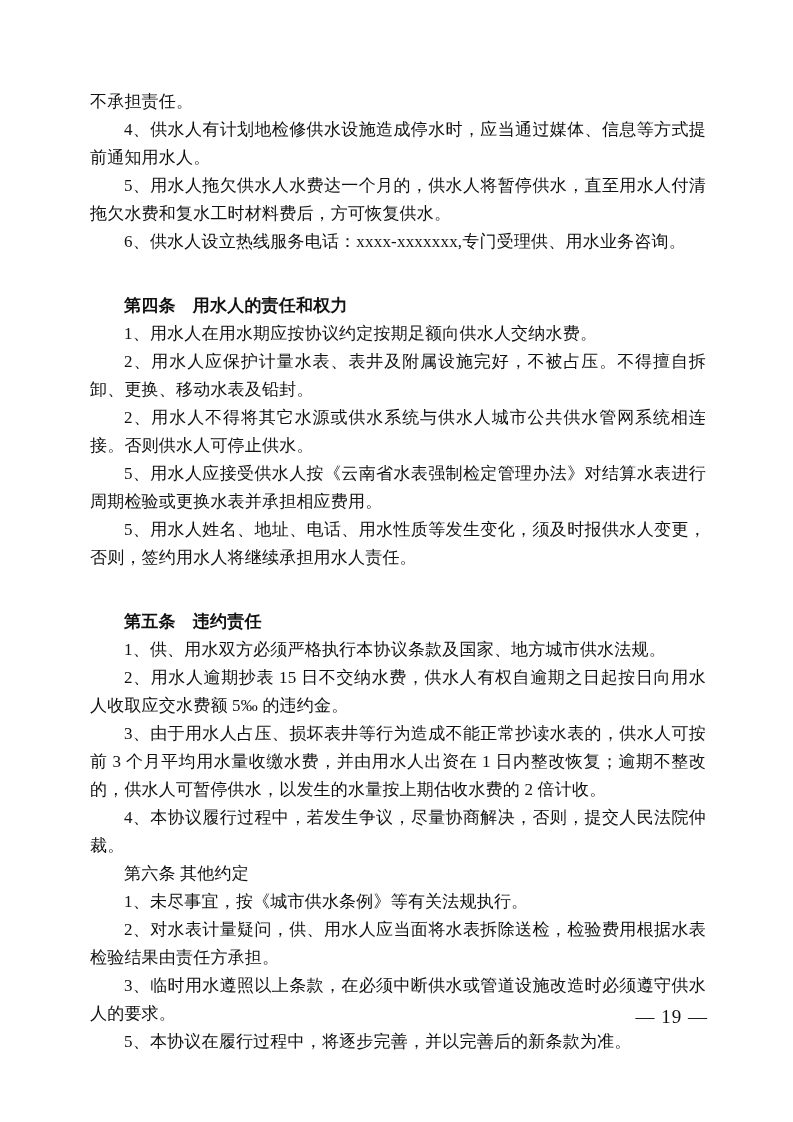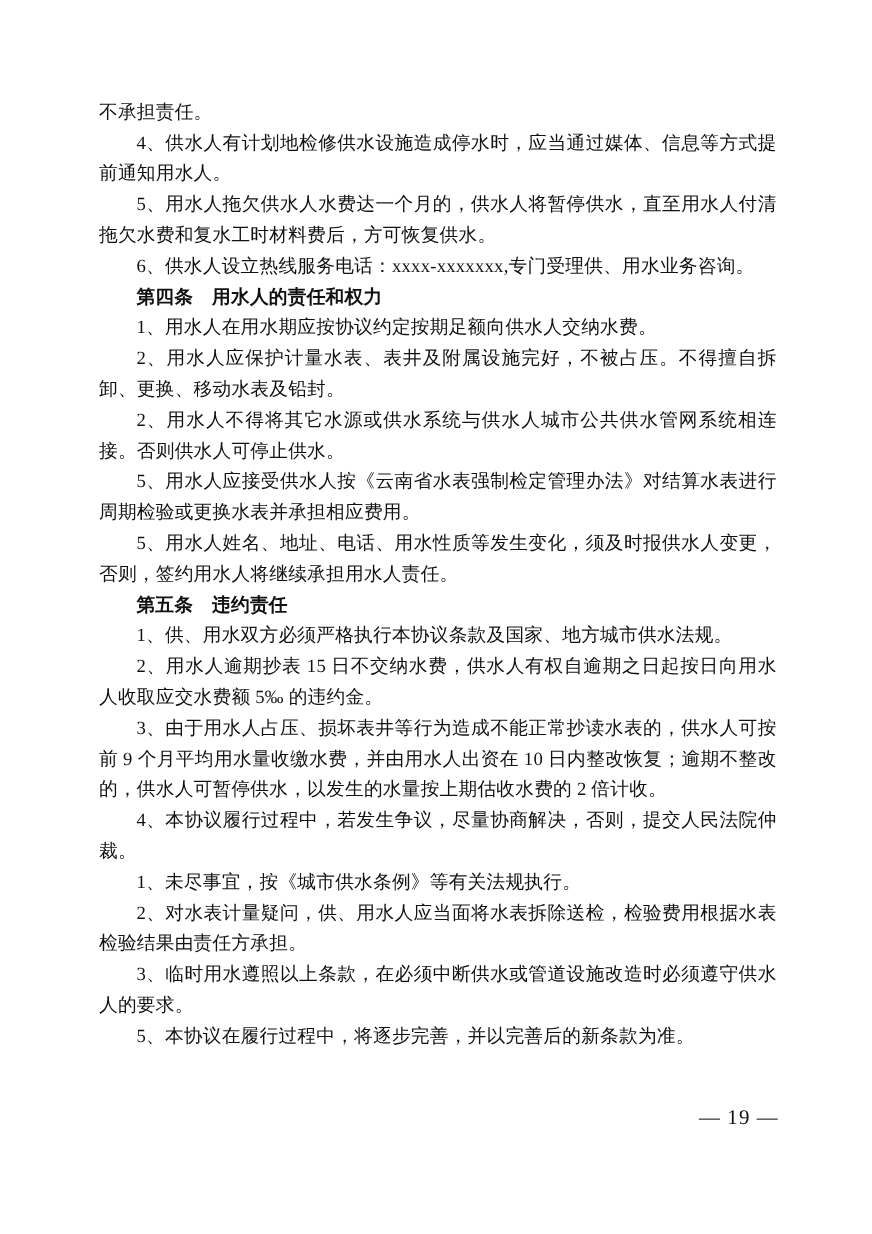--- a/index.html
+++ b/index.html
@@ -34,20 +34,21 @@
     text-indent: 2em;
   }
   .content p.cont {
     text-indent: 0;
   }
   .content p.heading {
     text-indent: 2em;
     font-weight: bold;
     font-family: "Liberation Sans", "DejaVu Sans", sans-serif;
     font-size: 17px;
+    margin-top: 36px;
   }
   .page-footer {
     position: absolute;
     top: 1003px;
     right: 85px;
     font-size: 19px;
     line-height: 28px;
     color: #111111;
     font-family: "Liberation Serif", "DejaVu Serif", serif;
     letter-spacing: 1px;
@@ -64,21 +65,22 @@
     <p class="para">6、供水人设立热线服务电话：xxxx-xxxxxxx,专门受理供、用水业务咨询。</p>
     <p class="heading">第四条　用水人的责任和权力</p>
     <p class="para">1、用水人在用水期应按协议约定按期足额向供水人交纳水费。</p>
     <p class="para">2、用水人应保护计量水表、表井及附属设施完好，不被占压。不得擅自拆卸、更换、移动水表及铅封。</p>
     <p class="para">2、用水人不得将其它水源或供水系统与供水人城市公共供水管网系统相连接。否则供水人可停止供水。</p>
     <p class="para">5、用水人应接受供水人按《云南省水表强制检定管理办法》对结算水表进行周期检验或更换水表并承担相应费用。</p>
     <p class="para">5、用水人姓名、地址、电话、用水性质等发生变化，须及时报供水人变更，否则，签约用水人将继续承担用水人责任。</p>
     <p class="heading">第五条　违约责任</p>
     <p class="para">1、供、用水双方必须严格执行本协议条款及国家、地方城市供水法规。</p>
     <p class="para">2、用水人逾期抄表 15 日不交纳水费，供水人有权自逾期之日起按日向用水人收取应交水费额 5‰ 的违约金。</p>
-    <p class="para">3、由于用水人占压、损坏表井等行为造成不能正常抄读水表的，供水人可按前 9 个月平均用水量收缴水费，并由用水人出资在 10 日内整改恢复；逾期不整改的，供水人可暂停供水，以发生的水量按上期估收水费的 2 倍计收。</p>
+    <p class="para">3、由于用水人占压、损坏表井等行为造成不能正常抄读水表的，供水人可按前 3 个月平均用水量收缴水费，并由用水人出资在 1 日内整改恢复；逾期不整改的，供水人可暂停供水，以发生的水量按上期估收水费的 2 倍计收。</p>
     <p class="para">4、本协议履行过程中，若发生争议，尽量协商解决，否则，提交人民法院仲裁。</p>
+    <p class="para">第六条 其他约定</p>
     <p class="para">1、未尽事宜，按《城市供水条例》等有关法规执行。</p>
     <p class="para">2、对水表计量疑问，供、用水人应当面将水表拆除送检，检验费用根据水表检验结果由责任方承担。</p>
     <p class="para">3、临时用水遵照以上条款，在必须中断供水或管道设施改造时必须遵守供水人的要求。</p>
     <p class="para">5、本协议在履行过程中，将逐步完善，并以完善后的新条款为准。</p>
   </div>
   <div class="page-footer">— 19 —</div>
 </div>
 
 </body></html>

